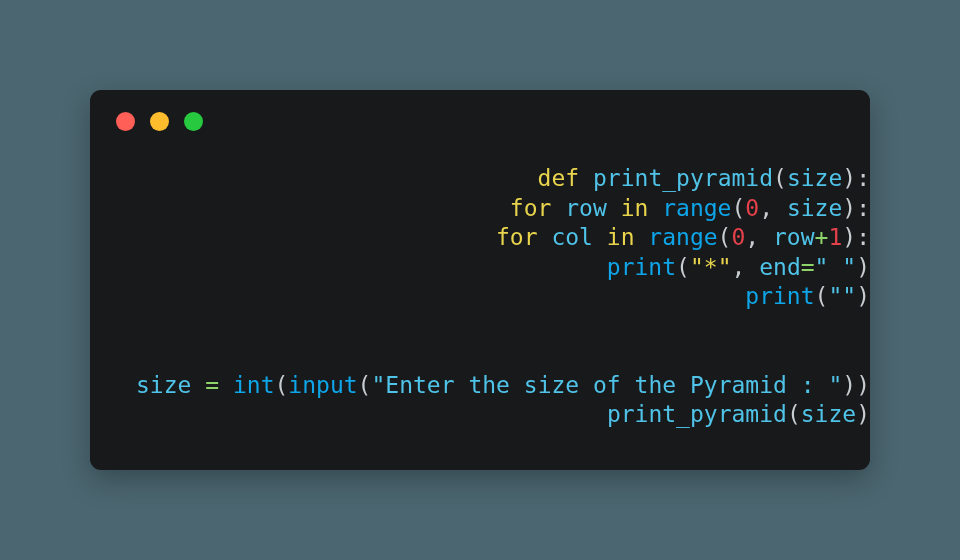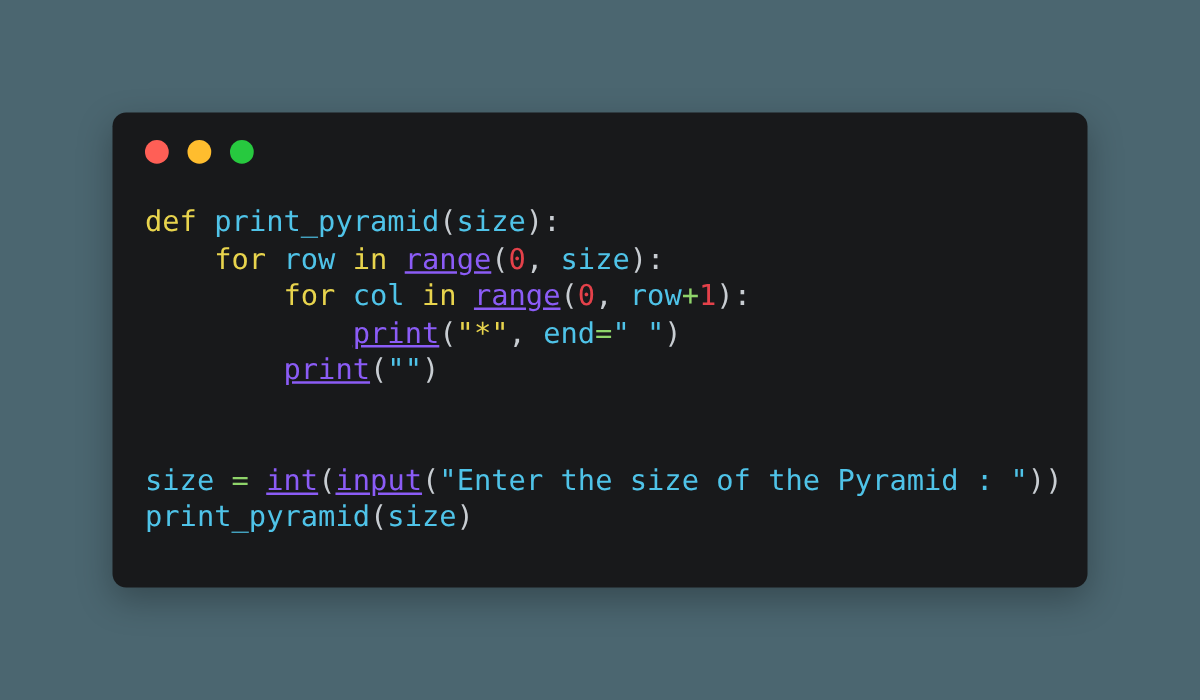--- a/index.html
+++ b/index.html
@@ -60,39 +60,40 @@
   .dot-maximize { background: #27c93f; }
 
   .code-body {
     position: absolute;
     left: 0;
     top: 62px;
     right: 0;
     bottom: 0;
     padding: 12px 0 3px 26px;
     box-sizing: border-box;
+    text-align: right;
   }
 
   pre.code {
     margin: 0;
     padding: 0;
     font-family: "DejaVu Sans Mono", monospace;
     font-size: 23px;
     line-height: 29.5px;
     letter-spacing: 0px;
     white-space: pre;
     color: #9cdcfe;
     -webkit-font-smoothing: antialiased;
   }
 
   .ln { display: block; min-height: 29.5px; }
 
   
   .kw   { color: #e8d44d; }   
-  .fn   { color: #8b5cf6; text-decoration: underline; }   
+  .fn   { color: #0ea5e9; }   
   .id   { color: #4fc3e8; }   
   .num  { color: #e4414a; }   
   .str  { color: #e8d44d; }   
   .str2 { color: #4fc3e8; }   
   .op   { color: #8fd46a; }   
   .punc { color: #c8cdd2; }   
 </style>
 </head>
 <body>
 

